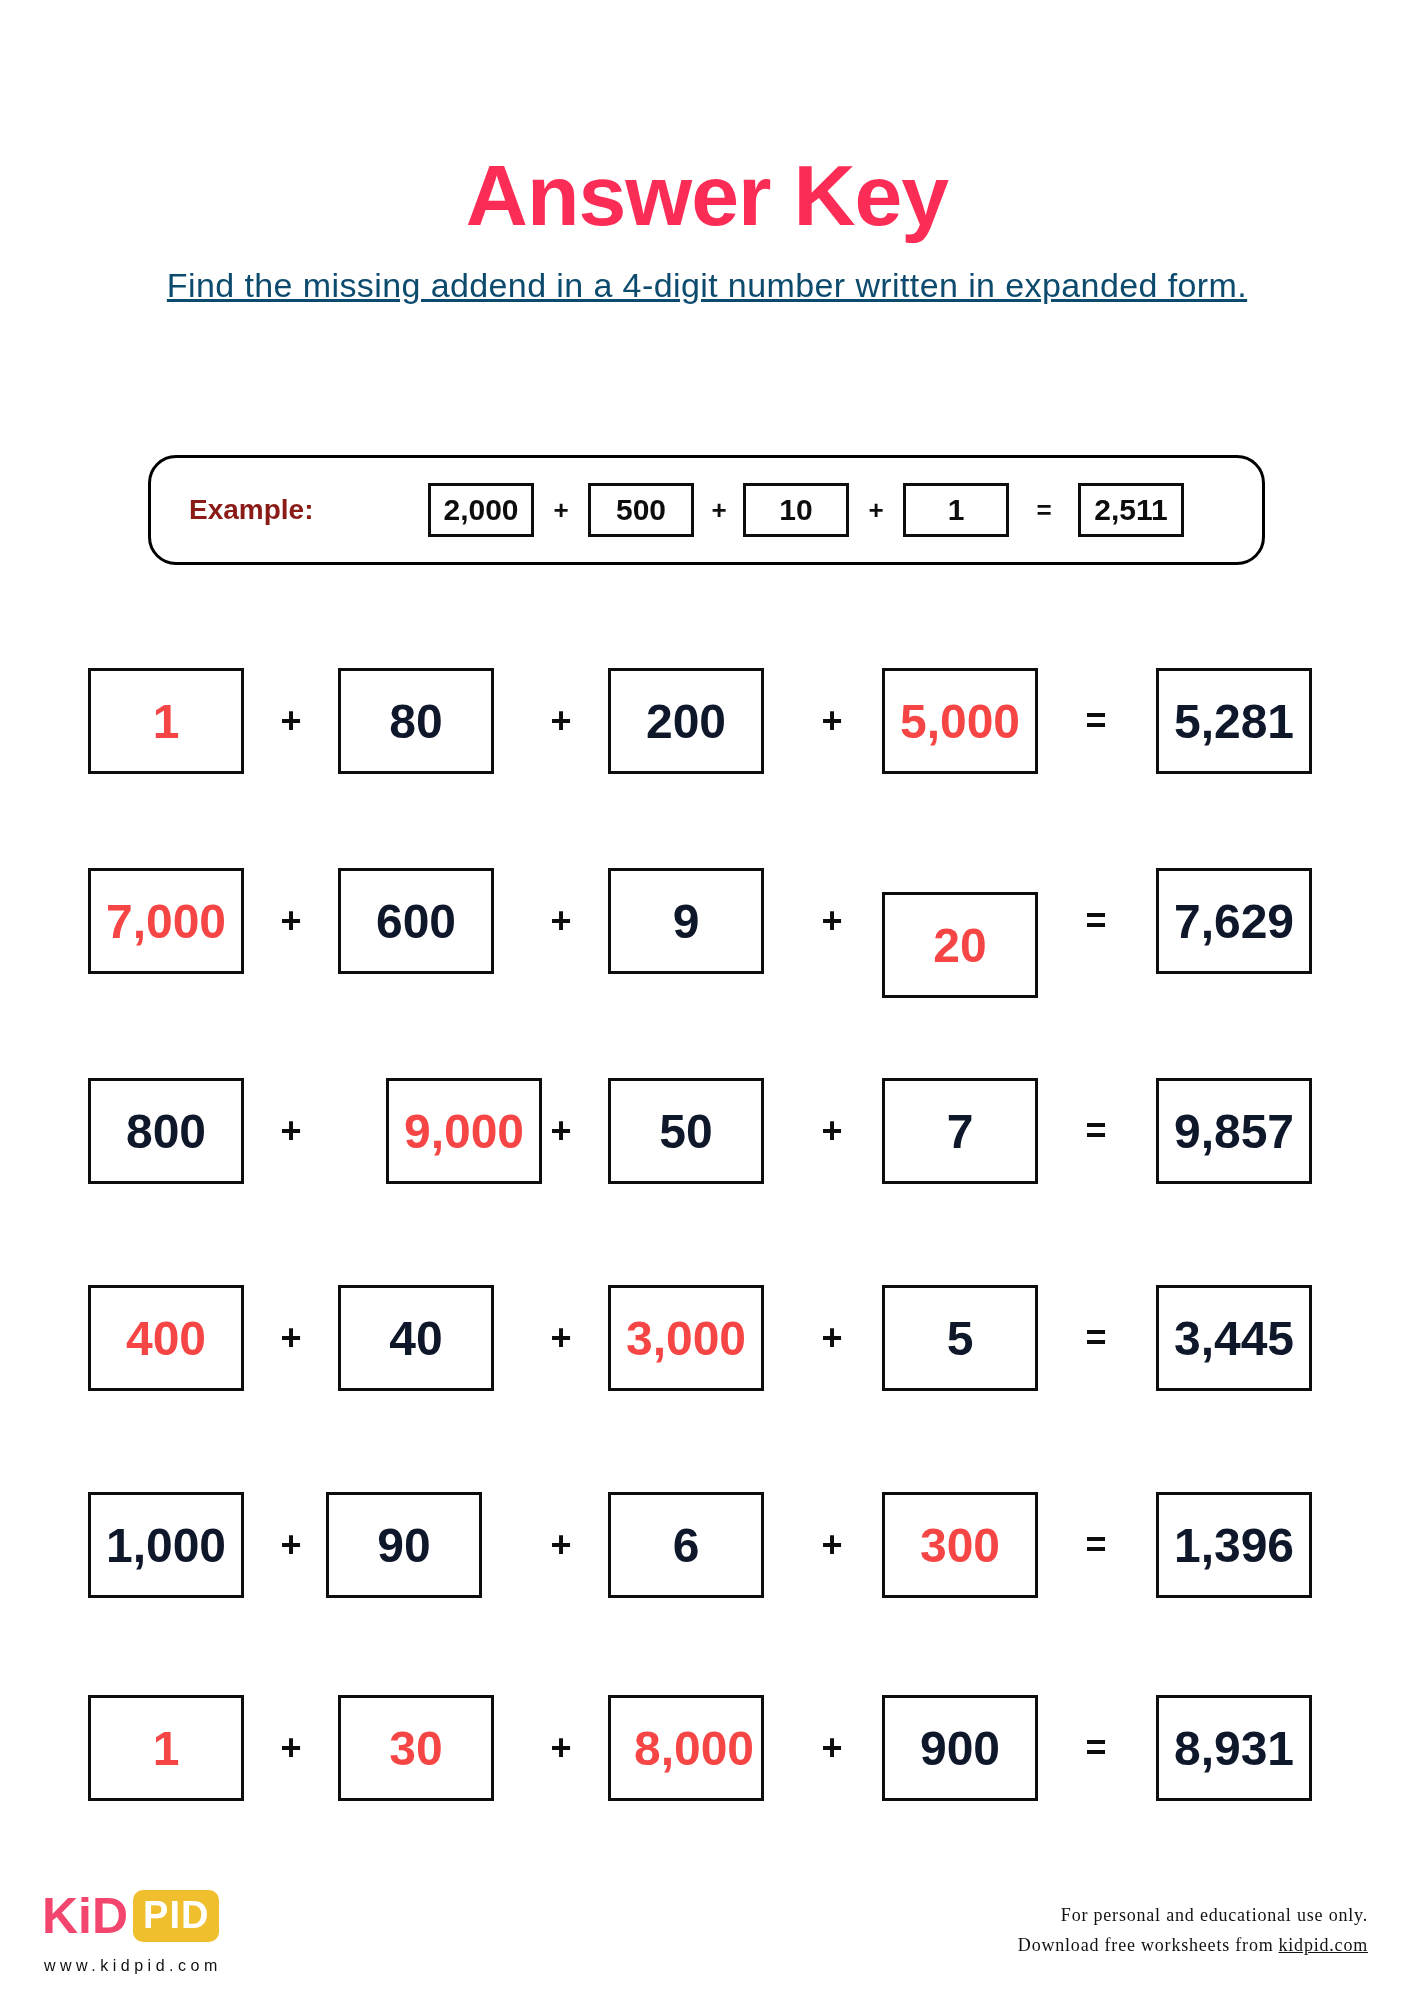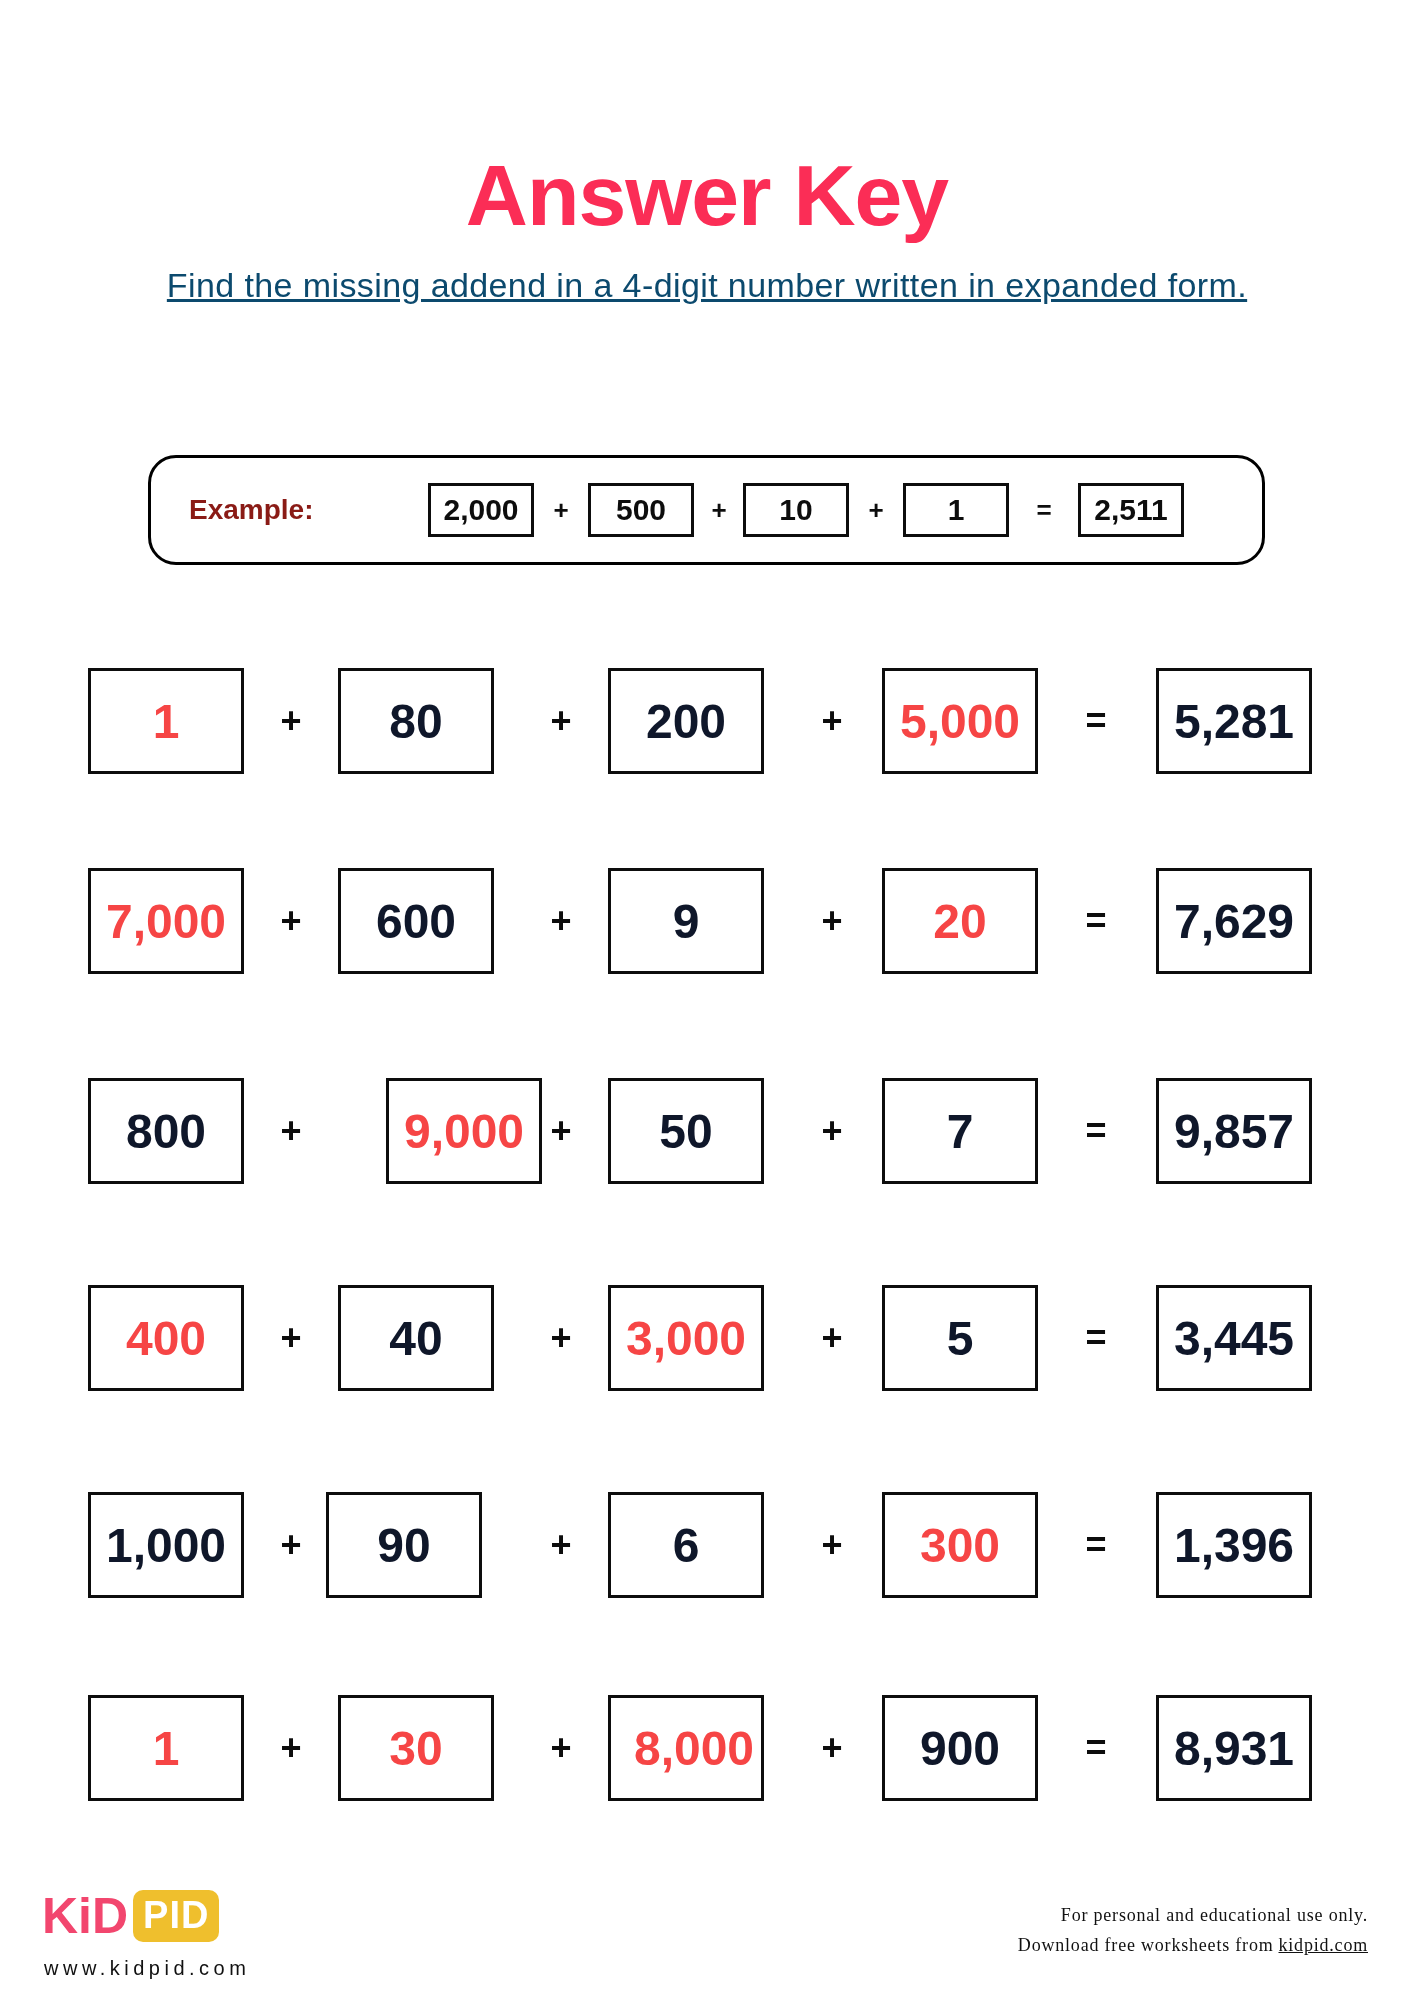--- a/index.html
+++ b/index.html
@@ -53,21 +53,21 @@
   }
 
   .logo { position:absolute; left:42px; top:1890px; display:flex; align-items:center; }
   .logo-kid { font-size:50px; font-weight:800; color:var(--logo-pink); letter-spacing:0px; line-height:1; }
   .logo-pid {
     margin-left:5px; background:var(--logo-yellow); color:#ffffff;
     font-weight:800; font-size:38px; line-height:1; padding:6px 10px 8px;
     border-radius:10px; letter-spacing:1px;
   }
   .site {
-    position:absolute; left:44px; top:1957px; font-size:20px;
+    position:absolute; left:44px; top:1957px; font-size:16px;
     letter-spacing:4.5px; color:#111; font-weight:400;
   }
   .note {
     position:absolute; right:46px; top:1900px; text-align:right;
     font-size:18px; line-height:30px; color:#111;
     font-family:"Liberation Serif", serif; letter-spacing:0.8px;
   }
   .note-link { text-decoration:underline; margin-left:5px; }
 </style>
 </head>
@@ -103,21 +103,21 @@
         <span class="op" style="left: 1096px;">=</span>
         <div class="pbox result" style="left: 1156px;">5,281</div>
       </div>
       <div class="problem-row" style="top: 868px;">
         <div class="pbox red" style="left: 88px;">7,000</div>
         <span class="op" style="left: 291px;">+</span>
         <div class="pbox" style="left: 338px;">600</div>
         <span class="op" style="left: 561px;">+</span>
         <div class="pbox" style="left: 608px;">9</div>
         <span class="op" style="left: 832px;">+</span>
-        <div class="pbox red" style="left: 882px;">20</div>
+        <div class="pbox red" style="left: 882px; margin-top: 24px;">20</div>
         <span class="op" style="left: 1096px;">=</span>
         <div class="pbox result" style="left: 1156px;">7,629</div>
       </div>
       <div class="problem-row" style="top: 1078px;">
         <div class="pbox" style="left: 88px;">800</div>
         <span class="op" style="left: 291px;">+</span>
         <div class="pbox red" style="left: 338px; margin-left: 48px;">9,000</div>
         <span class="op" style="left: 561px;">+</span>
         <div class="pbox" style="left: 608px;">50</div>
         <span class="op" style="left: 832px;">+</span>

